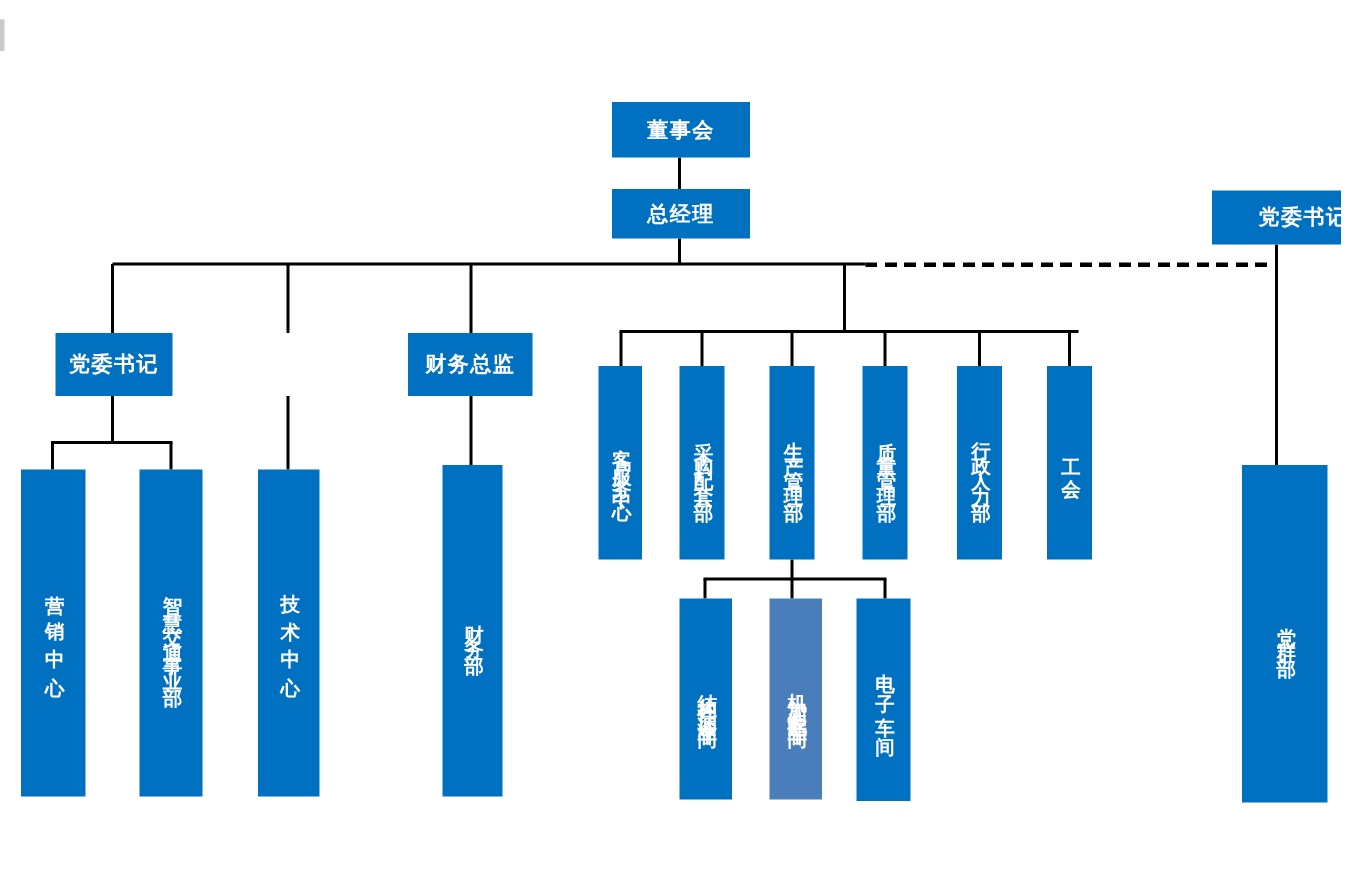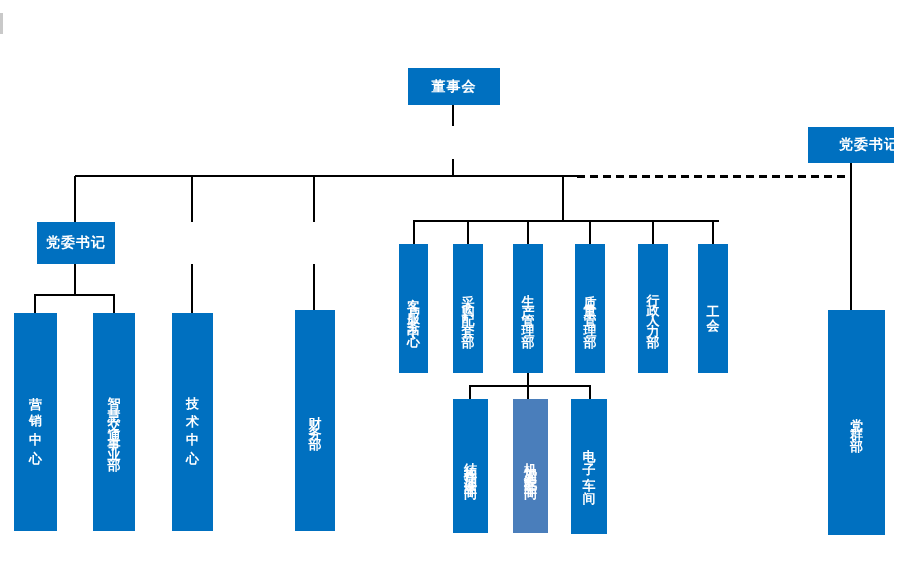--- a/index.html
+++ b/index.html
@@ -62,23 +62,25 @@
   <div class="line" style="left:191px;top:264px;width:2px;height:49px;"></div>
   <div class="line" style="left:313px;top:264px;width:2px;height:46px;"></div>
 
   <div class="line" style="left:527px;top:373px;width:2px;height:14px;"></div>
   <div class="line" style="left:469px;top:385px;width:122px;height:2px;"></div>
   <div class="line" style="left:469px;top:386px;width:2px;height:13px;"></div>
   <div class="line" style="left:527px;top:386px;width:2px;height:13px;"></div>
   <div class="line" style="left:589px;top:386px;width:2px;height:13px;"></div>
 
   <div class="node hbox" style="left:408px;top:68px;width:92px;height:37px;">董事会</div>
+  <div class="node hbox" style="left:408px;top:126px;width:92px;height:33px;">总经理</div>
   <div class="node hbox" style="left:808px;top:127px;width:86px;height:36px;padding-left:36px;">党委书记</div>
 
   <div class="node hbox" style="left:37px;top:222px;width:78px;height:42px;">党委书记</div>
+  <div class="node hbox" style="left:272px;top:222px;width:83px;height:42px;">财务总监</div>
 
   <div class="node vbox ls7" style="left:399px;top:244px;width:29px;height:129px;">客户服务中心</div>
   <div class="node vbox ls10" style="left:453px;top:244px;width:30px;height:129px;">采购配套部</div>
   <div class="node vbox ls10" style="left:513px;top:244px;width:30px;height:129px;">生产管理部</div>
   <div class="node vbox ls10" style="left:575px;top:244px;width:30px;height:129px;">质量管理部</div>
   <div class="node vbox ls10" style="left:638px;top:244px;width:30px;height:129px;">行政人力部</div>
   <div class="node vbox ls14" style="left:698px;top:244px;width:30px;height:129px;">工会</div>
 
   <div class="node vbox ls18" style="left:14px;top:313px;width:43px;height:218px;">营销中心</div>
   <div class="node vbox ls10" style="left:93px;top:313px;width:42px;height:218px;">智慧交通事业部</div>

